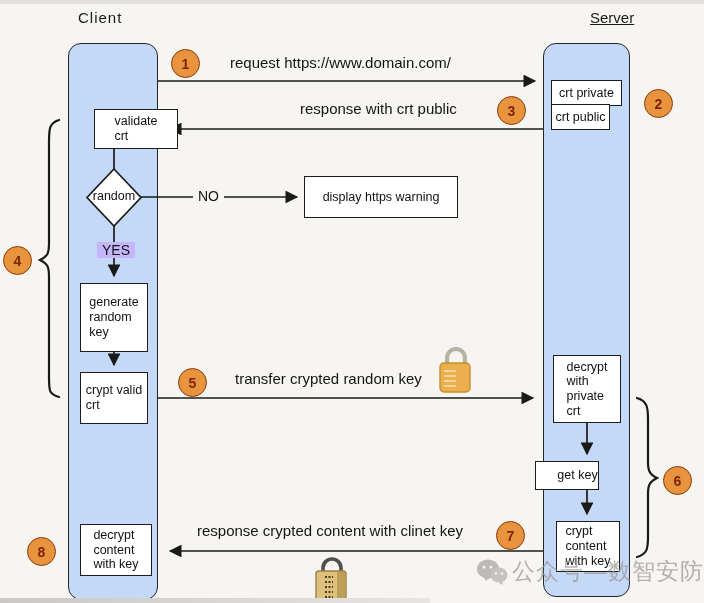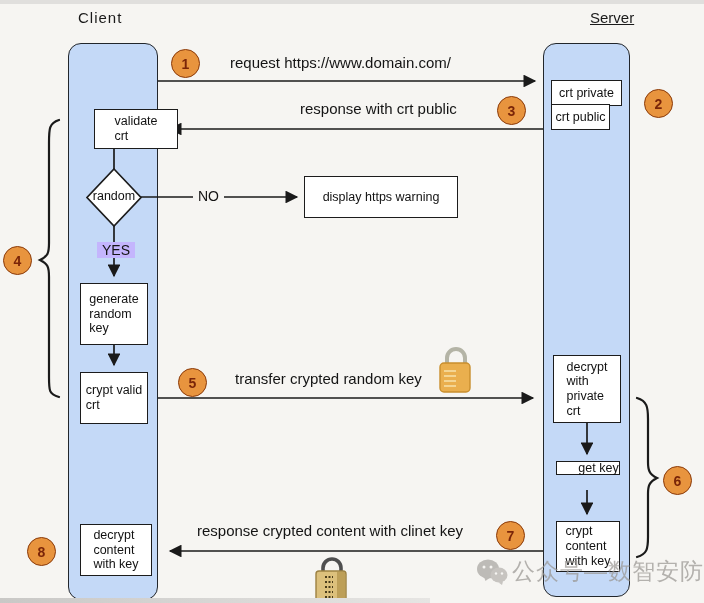--- a/index.html
+++ b/index.html
@@ -20,28 +20,28 @@
     box-sizing:border-box;
   }
   .column.client{left:68px;top:43px;width:90px;height:557px;}
   .column.server{left:543px;top:43px;width:87px;height:554px;}
   .box{
     position:absolute;background:#ffffff;border:1.6px solid #1c1c1c;box-sizing:border-box;
     display:flex;align-items:center;justify-content:center;text-align:left;
     font-size:12.5px;line-height:1.18;white-space:pre-line;color:#111;
   }
   .box.validate{left:80px;top:109px;width:84px;height:40px;margin-left:14px;}
-  .box.generate{left:80px;top:283px;width:68px;height:62px;}
+  .box.generate{left:80px;top:283px;width:68px;height:69px;}
   .box.cryptcrt{left:80px;top:372px;width:68px;height:52px;}
   .box.decryptcontent{left:80px;top:524px;width:72px;height:52px;}
   .box.warning{left:304px;top:176px;width:154px;height:42px;white-space:nowrap;}
   .box.crtprivate{left:551px;top:80px;width:71px;height:26px;}
   .box.crtpublic{left:551px;top:104.4px;width:59px;height:26px;}
   .box.decryptprivate{left:553px;top:355px;width:68px;height:68px;}
-  .box.getkey{left:556px;top:461px;width:64px;height:14px;padding-left:21px;}
+  .box.getkey{left:535px;top:461px;width:64px;height:29px;padding-left:21px;}
   .box.cryptcontent{left:556px;top:521px;width:64px;height:51px;}
   .diamond-label{
     position:absolute;left:88px;top:189px;width:52px;text-align:center;
     font-size:12.5px;color:#111;
   }
   .step-circle{
     position:absolute;width:29px;height:29px;border-radius:50%;
     background:#e8943e;border:1.8px solid #8a3a0a;box-sizing:border-box;
     display:flex;align-items:center;justify-content:center;
     font-size:14px;font-weight:bold;color:#7a2508;

